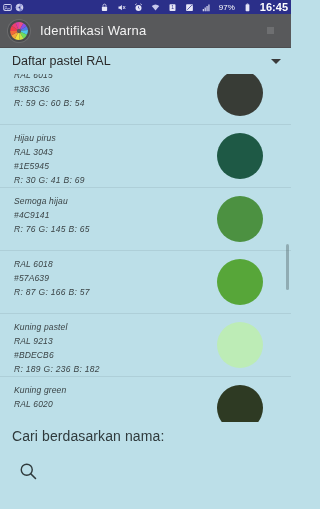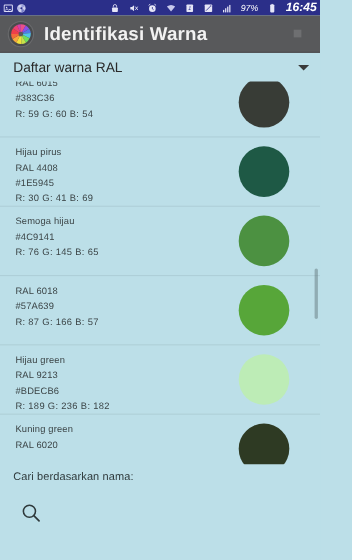--- a/index.html
+++ b/index.html
@@ -26,21 +26,21 @@
   .statusbar {
     height: 14px;
     background: #2B2F89;
     display: flex;
     align-items: center;
     justify-content: space-between;
     padding: 0 3px;
     box-sizing: border-box;
   }
   .sb-left { display: flex; align-items: center; gap: 3px; }
-  .sb-right { display: flex; align-items: flex-end; gap: 8px; font-style: italic; }
+  .sb-right { display: flex; align-items: flex-end; gap: 8px; }
   .sb-ico {
     display: inline-block;
     width: 9px; height: 9px;
     position: relative;
   }
   .sb-ico svg { display: block; width: 9px; height: 9px; }
   .sb-text {
     color: #ffffff;
     font-size: 8px;
     line-height: 9px;
@@ -62,23 +62,23 @@
   .app-logo {
     width: 22px; height: 22px;
     border-radius: 50%;
     background: #4a4b4d;
     flex: 0 0 auto;
     display: block;
     box-shadow: 0 0 0 1px #6a6b6d;
   }
   .app-title {
     color: #F2F2F2;
-    font-size: 17px;
+    font-size: 13px;
     margin-left: 10px;
-    font-weight: 700;
+    font-weight: 400;
     letter-spacing: 0.2px;
     white-space: nowrap;
   }
   .appbar-spacer { flex: 1 1 auto; }
   .overflow-box {
     width: 7px; height: 7px;
     background: #6e6f71;
     margin-right: 11px;
     flex: 0 0 auto;
   }
@@ -110,20 +110,21 @@
     position: absolute;
     left: 0;
     top: 74px;
     width: 291px;
     height: 348px;
     overflow: hidden;
   }
   .list-inner {
     position: relative;
     margin-top: -12px; 
+    font-style: italic;
   }
   .row {
     position: relative;
     height: 63px;
     padding: 6px 0 0 14px;
     box-sizing: border-box;
     border-bottom: 1px solid #AECFD8;
   }
   .row-line {
     font-size: 8.5px;
@@ -157,21 +158,21 @@
   .search-area {
     position: absolute;
     left: 0;
     top: 422px;
     width: 291px;
     height: 87px;
     padding: 6px 0 0 12px;
     box-sizing: border-box;
   }
   .search-label {
-    font-size: 10px;
+    font-size: 14px;
     color: #2f3a3c;
     letter-spacing: 0.1px;
   }
   .search-icon-wrap {
     margin-top: 17px;
     margin-left: 6px;
     width: 20px;
     height: 20px;
   }
   .search-icon-wrap svg { display: block; }
@@ -277,59 +278,59 @@
         </g>
         <circle cx="12" cy="12" r="2.4" fill="#5a5b5d"></circle>
       </svg>
     </span>
     <span class="app-title">Identifikasi Warna</span>
     <span class="appbar-spacer"></span>
     <span class="overflow-box"></span>
   </div>
 
   <div class="spinner-row">
-    <span class="spinner-label">Daftar warna RAL</span>
+    <span class="spinner-label">Daftar pastel RAL</span>
     <span class="spinner-caret"></span>
   </div>
 
   <div class="list">
     <div class="list-inner">
 
       <div class="row">
         <div class="row-line"></div>
         <div class="row-line">RAL 6015</div>
         <div class="row-line">#383C36</div>
         <div class="row-line row-rgb">R: 59   G: 60   B: 54</div>
         <div class="swatch" style="background:#383C36"></div>
       </div>
 
       <div class="row">
         <div class="row-line">Hijau pirus</div>
-        <div class="row-line">RAL 4408</div>
+        <div class="row-line">RAL 3043</div>
         <div class="row-line">#1E5945</div>
         <div class="row-line row-rgb">R: 30   G: 41   B: 69</div>
         <div class="swatch" style="background:#1E5945"></div>
       </div>
 
       <div class="row">
         <div class="row-line">Semoga hijau</div>
         <div class="row-line">#4C9141</div>
         <div class="row-line row-rgb">R: 76   G: 145   B: 65</div>
         <div class="swatch" style="background:#4C9141"></div>
       </div>
 
       <div class="row">
         <div class="row-line">RAL 6018</div>
         <div class="row-line">#57A639</div>
         <div class="row-line row-rgb">R: 87   G: 166   B: 57</div>
         <div class="swatch" style="background:#57A639"></div>
       </div>
 
       <div class="row">
-        <div class="row-line">Hijau green</div>
+        <div class="row-line">Kuning pastel</div>
         <div class="row-line">RAL 9213</div>
         <div class="row-line">#BDECB6</div>
         <div class="row-line row-rgb">R: 189   G: 236   B: 182</div>
         <div class="swatch" style="background:#BDECB6"></div>
       </div>
 
       <div class="row">
         <div class="row-line">Kuning green</div>
         <div class="row-line">RAL 6020</div>
         <div class="row-line"></div>

